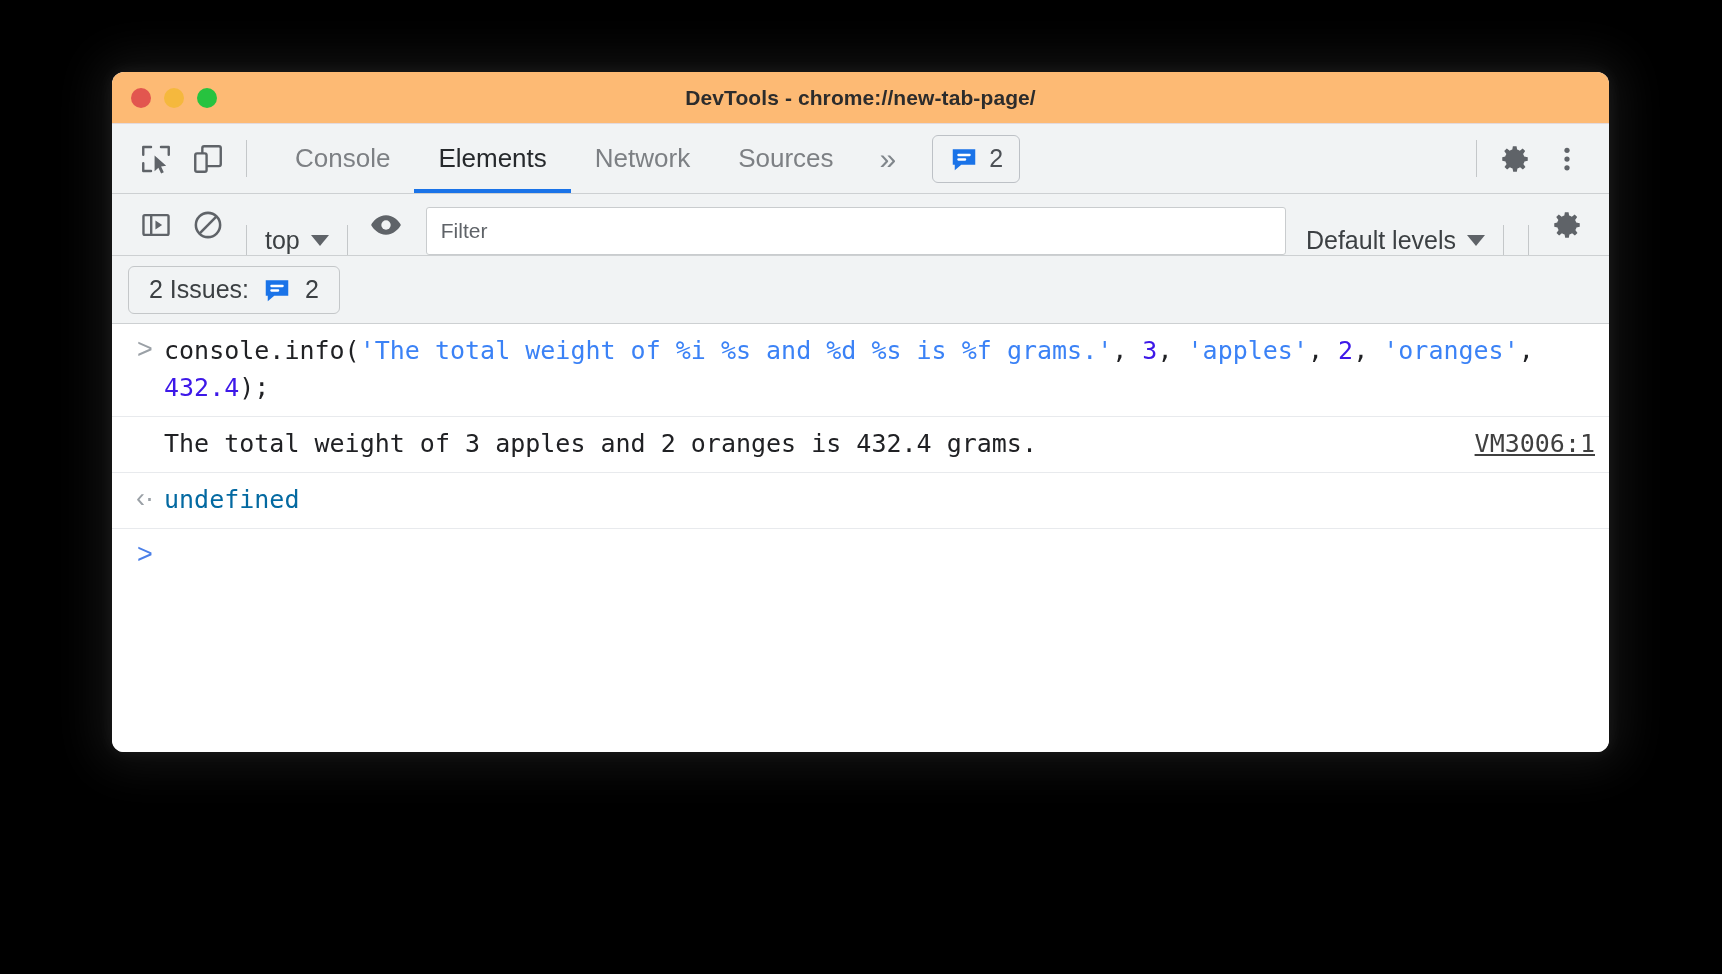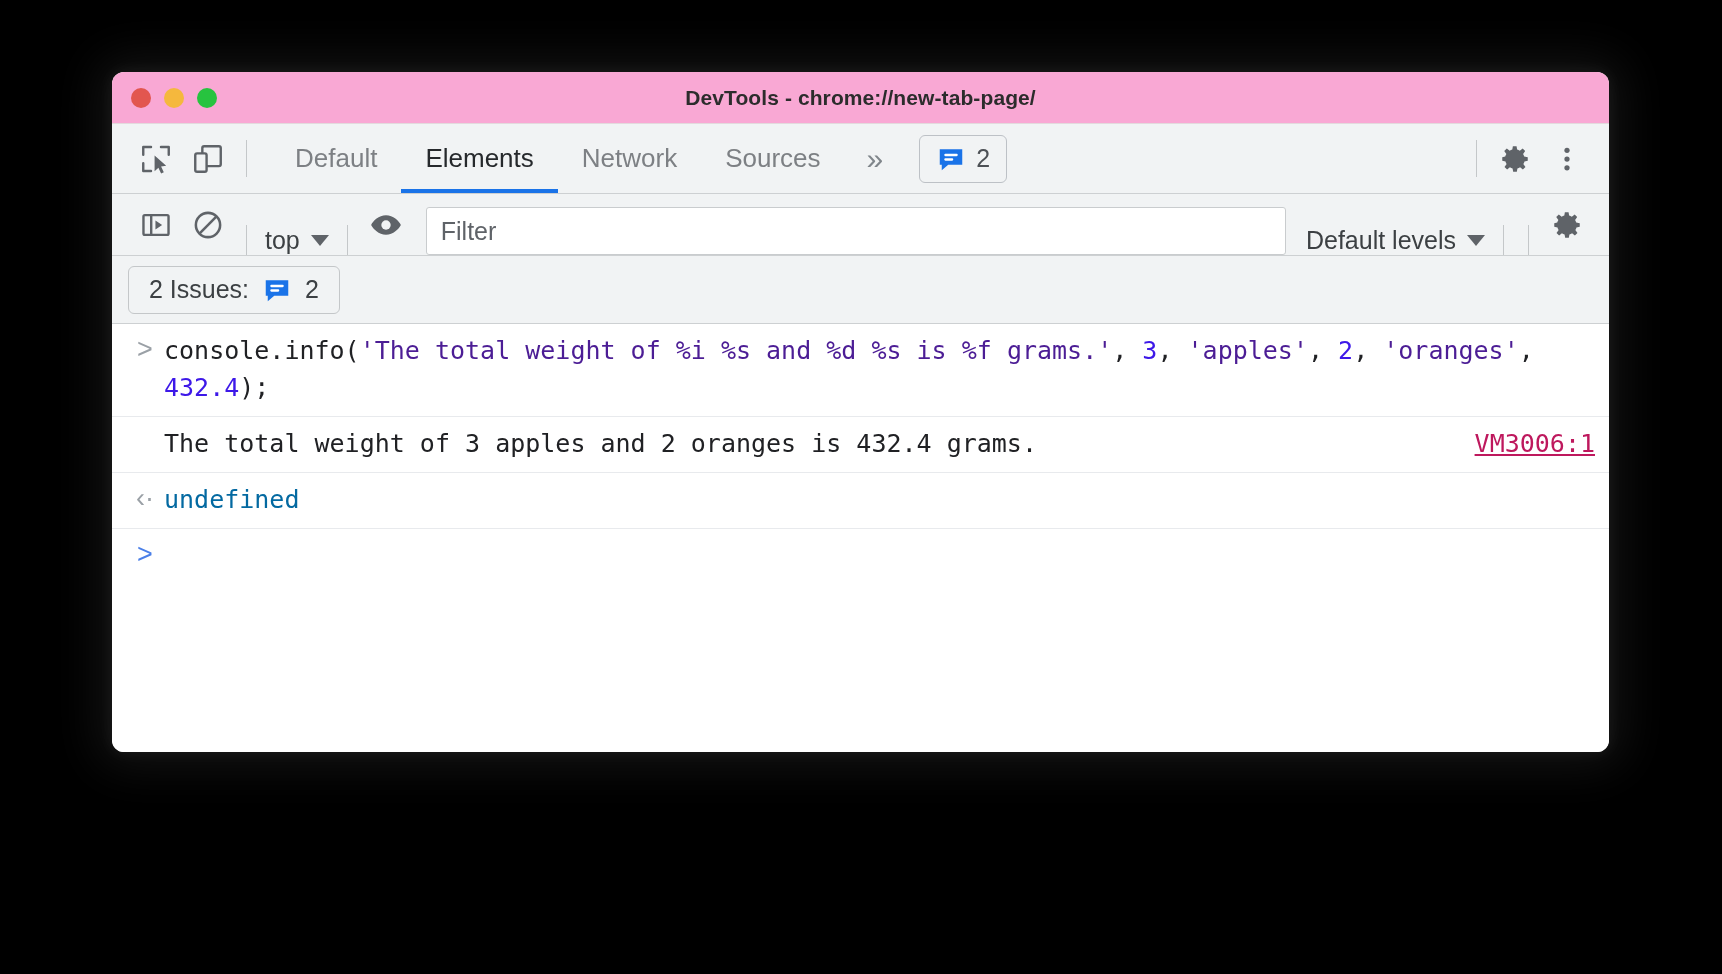--- a/index.html
+++ b/index.html
@@ -30,21 +30,21 @@
     border-radius: 12px;
     overflow: hidden;
     box-shadow: 0 0 46px 16px rgba(255,255,255,0.07),
                 0 0 14px 3px rgba(255,255,255,0.05);
   }
 
   
   #title-bar {
     position: relative;
     height: 52px;
-    background: #f9a8d4;
+    background: #fdba74;
     border-bottom: 1px solid #e3dadd;
     display: flex;
     align-items: center;
   }
   .traffic-lights {
     display: flex;
     align-items: center;
     gap: 13px;
     padding-left: 19px;
   }
@@ -170,21 +170,21 @@
   #filter-input {
     flex: 1;
     height: 48px;
     margin: 0 14px;
     background: #ffffff;
     border: 1px solid #c9ccce;
     border-radius: 3px;
     display: flex;
     align-items: center;
     padding: 0 14px;
-    font-size: 25px;
+    font-size: 21px;
     color: #5f6368;
     cursor: text;
   }
   .toolbar-vdiv {
     width: 1px;
     height: 30px;
     background: #c4c7c9;
     margin: 0 12px;
   }
 
@@ -231,31 +231,31 @@
   .gutter {
     width: 38px;
     flex: 0 0 38px;
     display: flex;
     justify-content: center;
     padding-top: 2px;
   }
   .row-content { flex: 1; min-width: 0; }
 
   .code-text { color: #202124; white-space: pre-wrap; word-break: break-word; }
-  .tok-string { color: #4c1d95; }
+  .tok-string { color: #3b82f6; }
   .tok-number { color: #3d18e8; }
 
   .output-line {
     display: flex;
     align-items: center;
     width: 100%;
   }
   .output-text { color: #202124; flex: 1; }
   .vm-link {
-    color: #be185d;
+    color: #404040;
     text-decoration: underline;
     cursor: pointer;
     white-space: nowrap;
     padding-left: 20px;
   }
   .undefined-text { color: #0369a1; }
 
   
   .arrow-right {
     font-family: "Liberation Sans", sans-serif;
@@ -301,21 +301,21 @@
         <svg width="34" height="34" viewBox="0 0 24 24">
           <rect x="8" y="3" width="13" height="14" rx="1.3" stroke="#5f6368" stroke-width="1.7" fill="none"></rect>
           <rect x="3" y="8" width="8" height="13" rx="1.3" stroke="#5f6368" stroke-width="1.7" fill="#f1f3f4"></rect>
         </svg>
       </div>
 
       <div class="vdiv"></div>
 
       <div class="tabs">
         <div class="tab">
-          <span>Default</span>
+          <span>Console</span>
         </div>
         <div class="tab active">
           <span>Elements</span>
         </div>
         <div class="tab">
           <span>Network</span>
         </div>
         <div class="tab">
           <span>Sources</span>
         </div>

